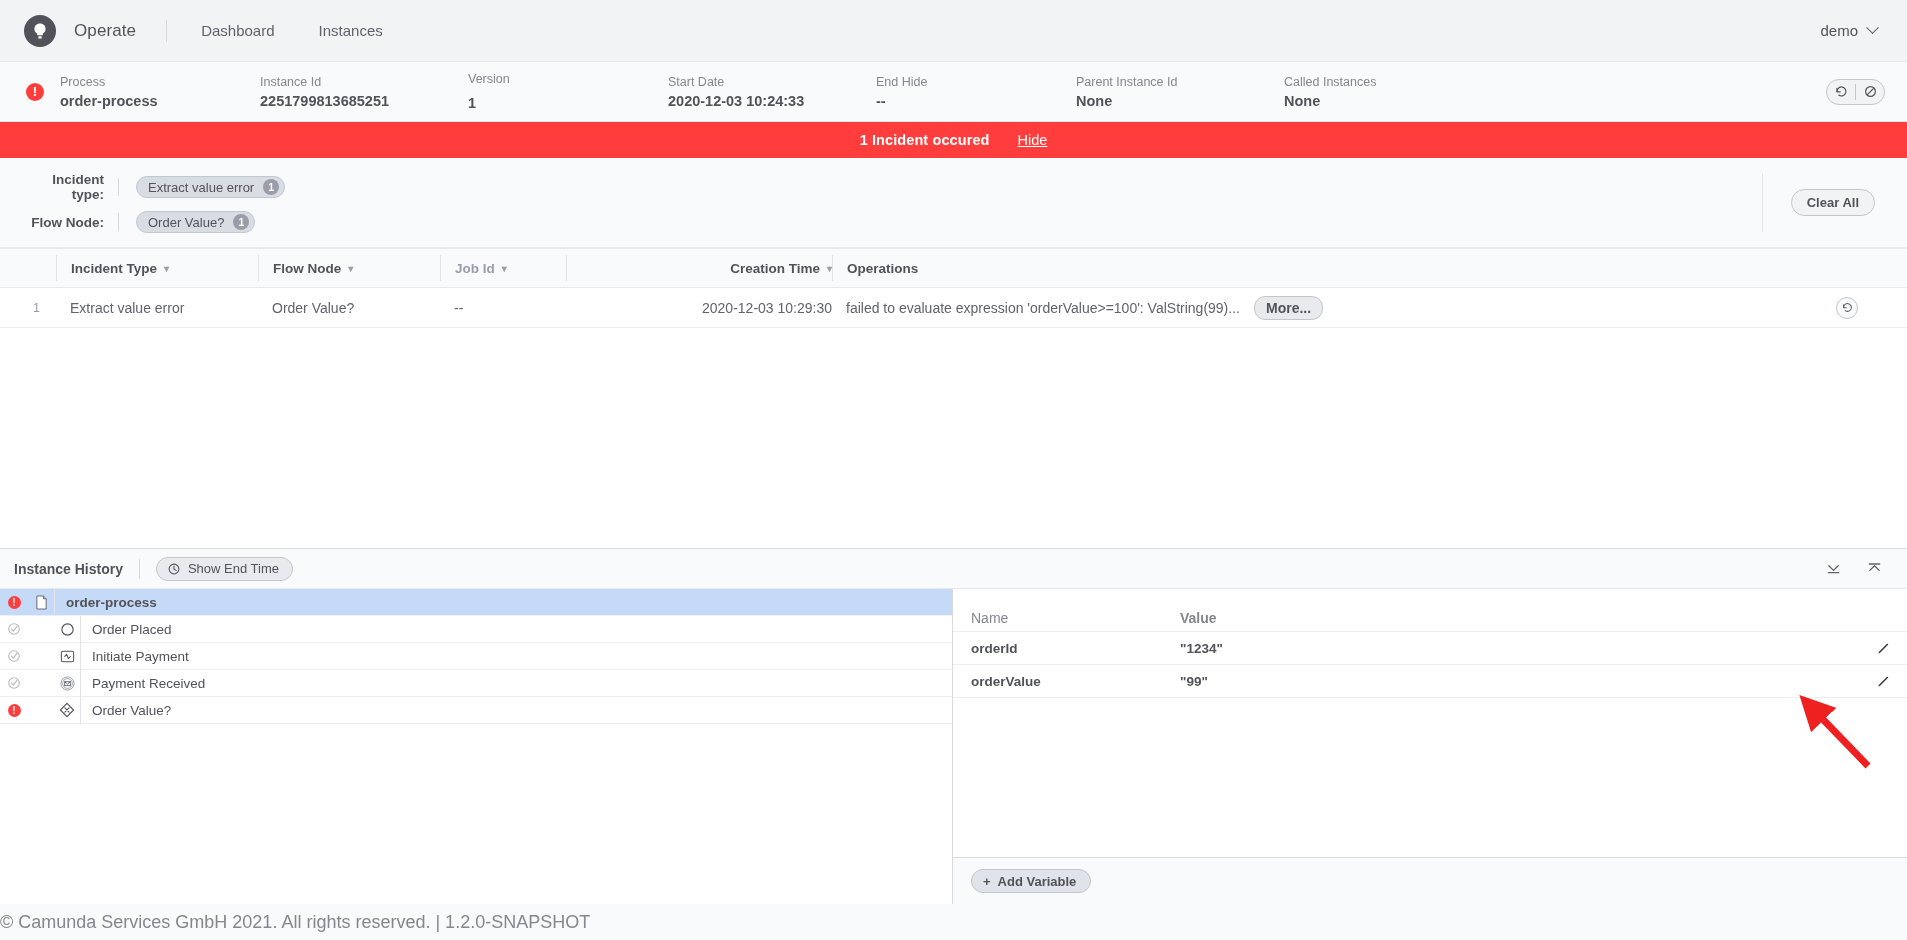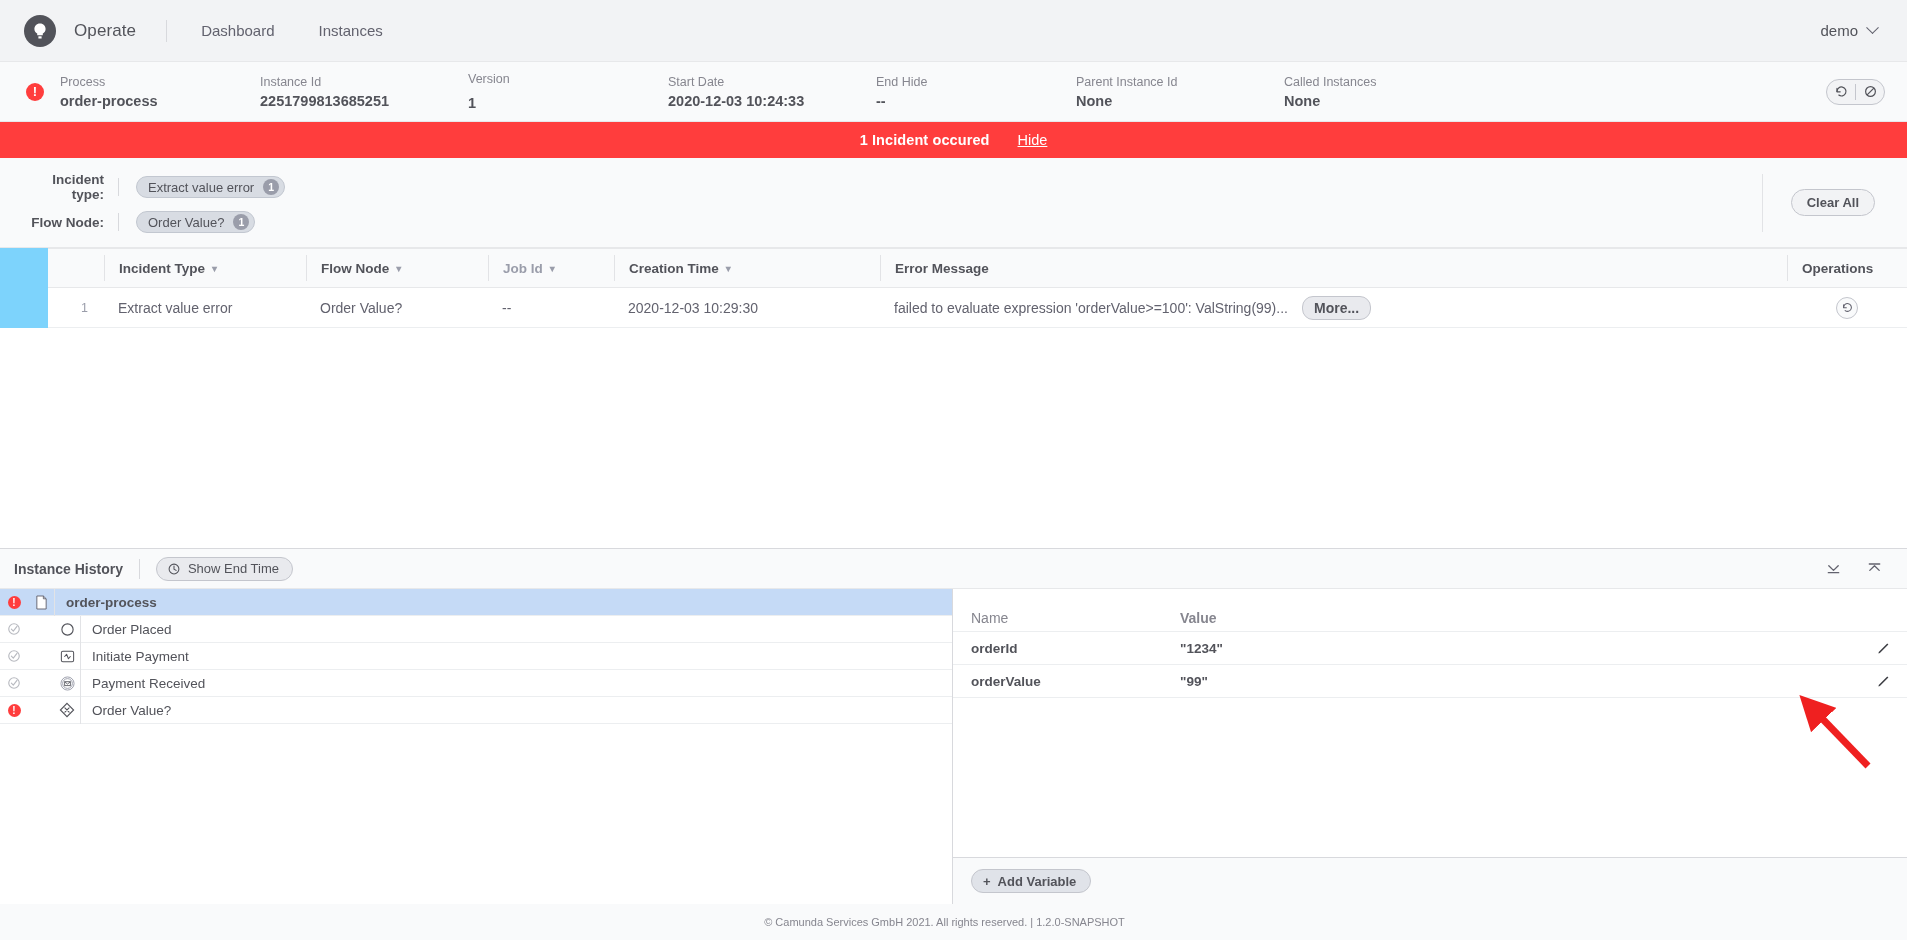--- a/index.html
+++ b/index.html
@@ -98,38 +98,38 @@
   }
   .clear-wrap { display: flex; align-items: center; margin-left: auto; padding: 0 32px 0 0; }
   .clear-sep { width: 1px; height: 58px; background: #e2e3e6; margin-right: 28px; }
   .clear-btn {
     border: 1px solid #c4c6cd; border-radius: 14px; background: #f2f3f5;
     font-size: 13px; color: #52535a; font-weight: bold; padding: 5px 15px; cursor: pointer;
     font-family: "Liberation Sans", sans-serif;
   }
 
   
-  .table-wrap { background: #7dd3fc; padding-left: 48px; }
+  .table-wrap { background: #7dd3fc; }
   .thead {
     display: flex; align-items: center; height: 40px;
     background: #f9fafb; border-bottom: 1px solid #e7e8ea; border-top: 1px solid #e7e8ea;
   }
   .th {
     font-size: 13.5px; font-weight: bold; color: #52535a;
     display: flex; align-items: center; gap: 7px; height: 26px;
     border-left: 1px solid #e2e3e6; padding-left: 14px;
   }
   .th.first { border-left: none; }
   .th .sort { font-size: 10px; color: #9a9daa; }
   .th.muted { color: #9a9daa; }
   .c-num   { width: 56px; flex: 0 0 56px; }
   .c-type  { width: 202px; flex: 0 0 202px; }
   .c-node  { width: 182px; flex: 0 0 182px; }
   .c-job   { width: 126px; flex: 0 0 126px; }
-  .c-time  { width: 266px; flex: 0 0 266px; }
+  .c-time  { width: 266px; flex: 0 0 266px; justify-content: flex-end; }
   .c-msg   { flex: 1 1 auto; }
   .c-ops   { width: 120px; flex: 0 0 120px; }
   .trow {
     display: flex; align-items: center; height: 40px; background: #fff;
     border-bottom: 1px solid #eceef0; font-size: 14px; color: #62626e;
   }
   .td { padding-left: 14px; display: flex; align-items: center; gap: 14px; }
   .td.c-num { justify-content: flex-end; padding-right: 16px; padding-left: 0; font-size: 12.5px; color: #9a9daa; }
   .td.c-ops { justify-content: center; padding-left: 0; }
   .more-btn {
@@ -198,22 +198,22 @@
   }
   .add-var-btn {
     display: inline-flex; align-items: center; gap: 7px;
     border: 1px solid #c4c6cd; border-radius: 13px; background: #e0e3e9;
     height: 24px; padding: 0 14px 0 11px; font-size: 13px; color: #52535a; font-weight: bold; cursor: pointer;
   }
 
   
   .footer {
     height: 36px; min-height: 36px; background: #f9fafb;
-    display: flex; align-items: center; justify-content: center;
-    padding-right: 18px; font-size: 11px; color: #86868f;
+    display: flex; align-items: center; justify-content: flex-start;
+    padding-right: 18px; font-size: 18px; color: #86868f;
   }
 
   
   .arrow-ann { position: absolute; left: 1790px; top: 688px; pointer-events: none; }
 </style>
 </head>
 <body>
 
 <div class="app">
 
@@ -328,23 +328,20 @@
         <span>Flow Node</span>
         <span class="sort">▾</span>
       </div>
       <div class="th c-job muted">
         <span>Job Id</span>
         <span class="sort">▾</span>
       </div>
       <div class="th c-time">
         <span>Creation Time</span>
         <span class="sort">▾</span>
-      </div>
-      <div class="th c-msg">
-        <span>Error Message</span>
       </div>
       <div class="th c-ops">
         <span>Operations</span>
       </div>
     </div>
     <div class="trow">
       <div class="td c-num">1</div>
       <div class="td c-type">Extract value error</div>
       <div class="td c-node">Order Value?</div>
       <div class="td c-job">--</div>

